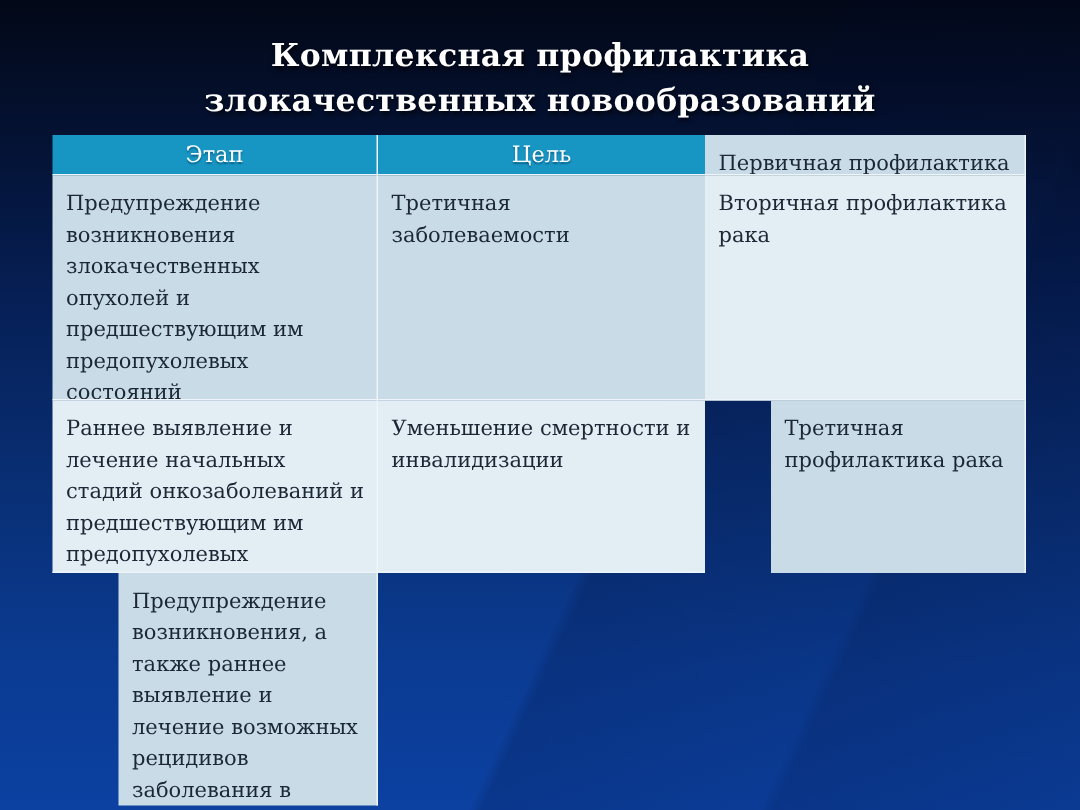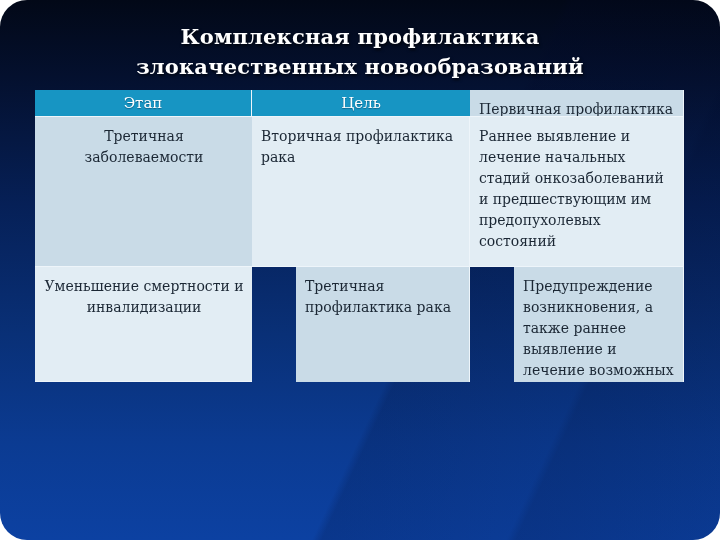--- a/index.html
+++ b/index.html
@@ -20,21 +20,20 @@
   }
   .slide{
     position:relative;width:720px;height:540px;overflow:hidden;
     background:linear-gradient(180deg,
       var(--background-top) 0%,
       #04102e 14%,
       #062057 38%,
       #093077 62%,
       #0b3b92 82%,
       var(--background-bottom) 100%);
-    border-radius:27px;
   }
   .slide::after{
     content:"";position:absolute;inset:0;pointer-events:none;
     background:linear-gradient(115deg,
       rgba(0,0,0,0) 58%,
       rgba(1,8,40,0.18) 59%,
       rgba(1,8,40,0.10) 78%,
       rgba(1,8,40,0.22) 79%,
       rgba(1,8,40,0.12) 100%);
   }
@@ -58,21 +57,21 @@
   }
   .cell{
     box-sizing:border-box;
     border-right:1.5px solid var(--border);
     border-bottom:1.5px solid var(--border);
     color:var(--cell-text);
     font-size:14px;line-height:21px;
     padding:9px 8px 0 9px;
     overflow:hidden;
   }
-  .cell.last-col{border-right:none;text-align:center;}
+  .cell.last-col{border-right:none;}
   .cell.last-row{border-bottom:none;margin-left:44px;}
   .th{
     background:var(--header-bg);
     color:var(--header-text);
     display:flex;align-items:center;justify-content:center;
     font-size:15px;line-height:1;padding:0 4px;
     text-shadow:0 1px 1px rgba(0,40,70,0.45);
   }
   .band-dark{background:var(--row-band-dark);}
   .band-light{background:var(--row-band-light);}
@@ -82,20 +81,21 @@
 
 <div class="slide">
   <h1 class="title">Комплексная профилактика злокачественных новообразований</h1>
 
   <div class="prev-table">
 
     <div class="cell th">Этап</div>
     <div class="cell th last-col">Цель</div>
 
     <div class="cell band-dark">Первичная профилактика рака – ведущая роль (онкогигиеническая, биохимическая, медикогенитическая, иммунобиологическая, эндокринно-возрастная)</div>
+    <div class="cell band-dark">Предупреждение возникновения злокачественных опухолей и предшествующим им предопухолевых состояний</div>
     <div class="cell band-dark last-col">Третичная заболеваемости</div>
 
     <div class="cell band-light">Вторичная профилактика рака</div>
     <div class="cell band-light">Раннее выявление и лечение начальных стадий онкозаболеваний и предшествующим им предопухолевых состояний</div>
     <div class="cell band-light last-col">Уменьшение смертности и инвалидизации</div>
 
     <div class="cell band-dark last-row">Третичная профилактика рака</div>
     <div class="cell band-dark last-row">Предупреждение возникновения, а также раннее выявление и лечение возможных рецидивов заболевания в период после завершения основного курса лечения</div>
   </div>
 </div>

